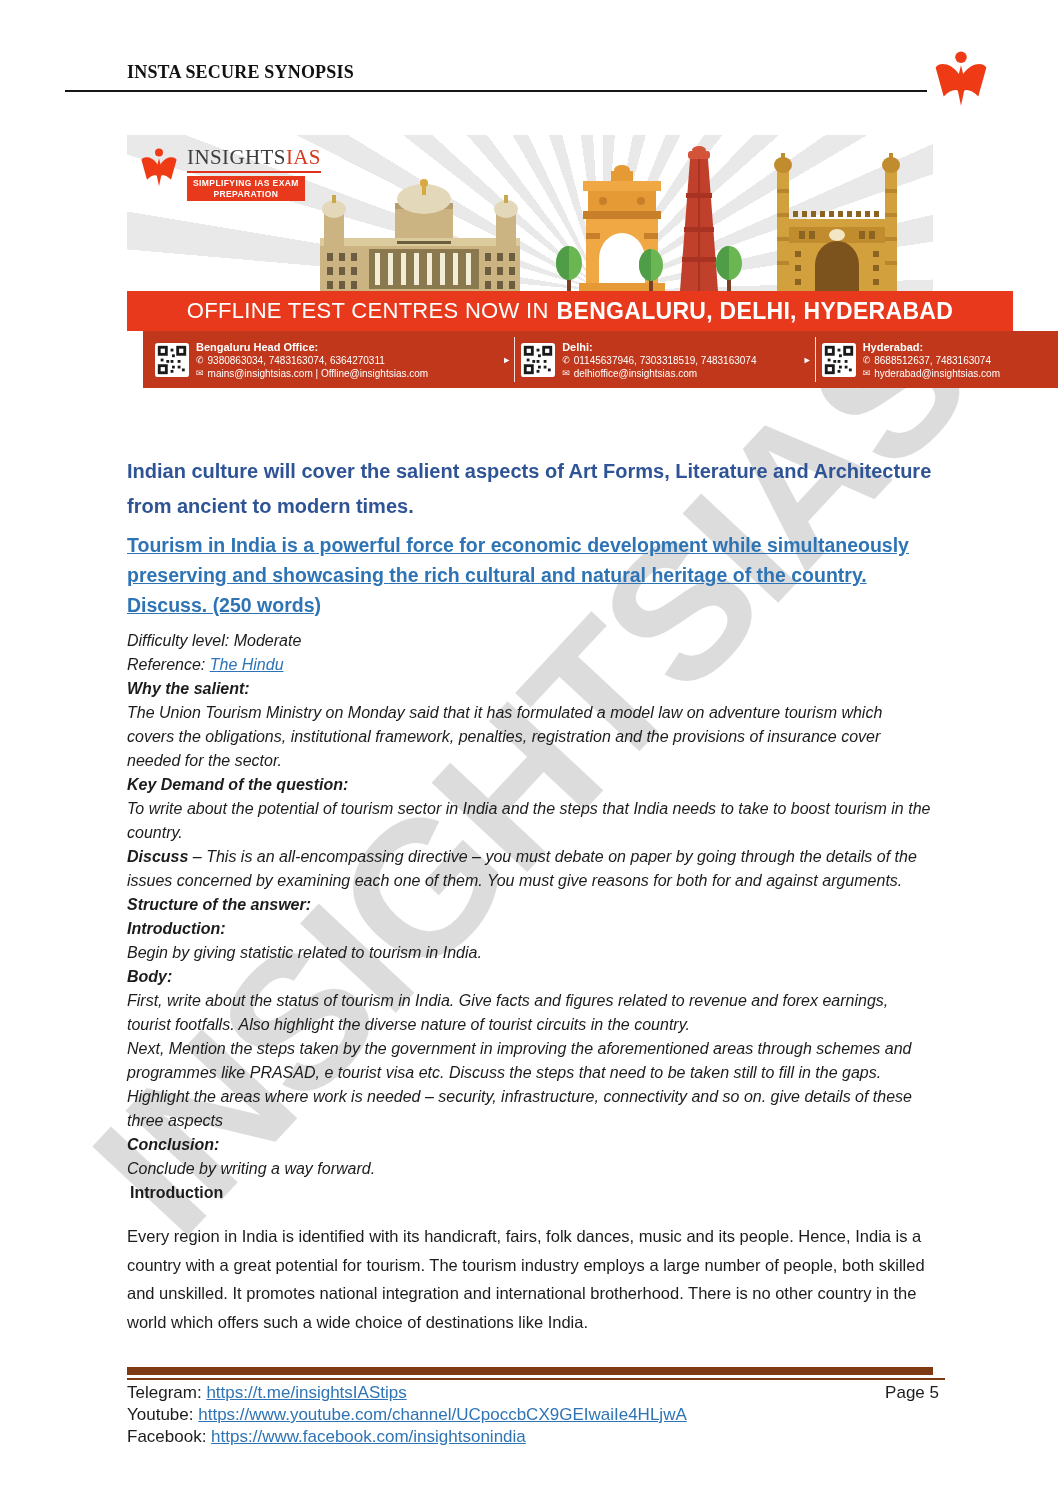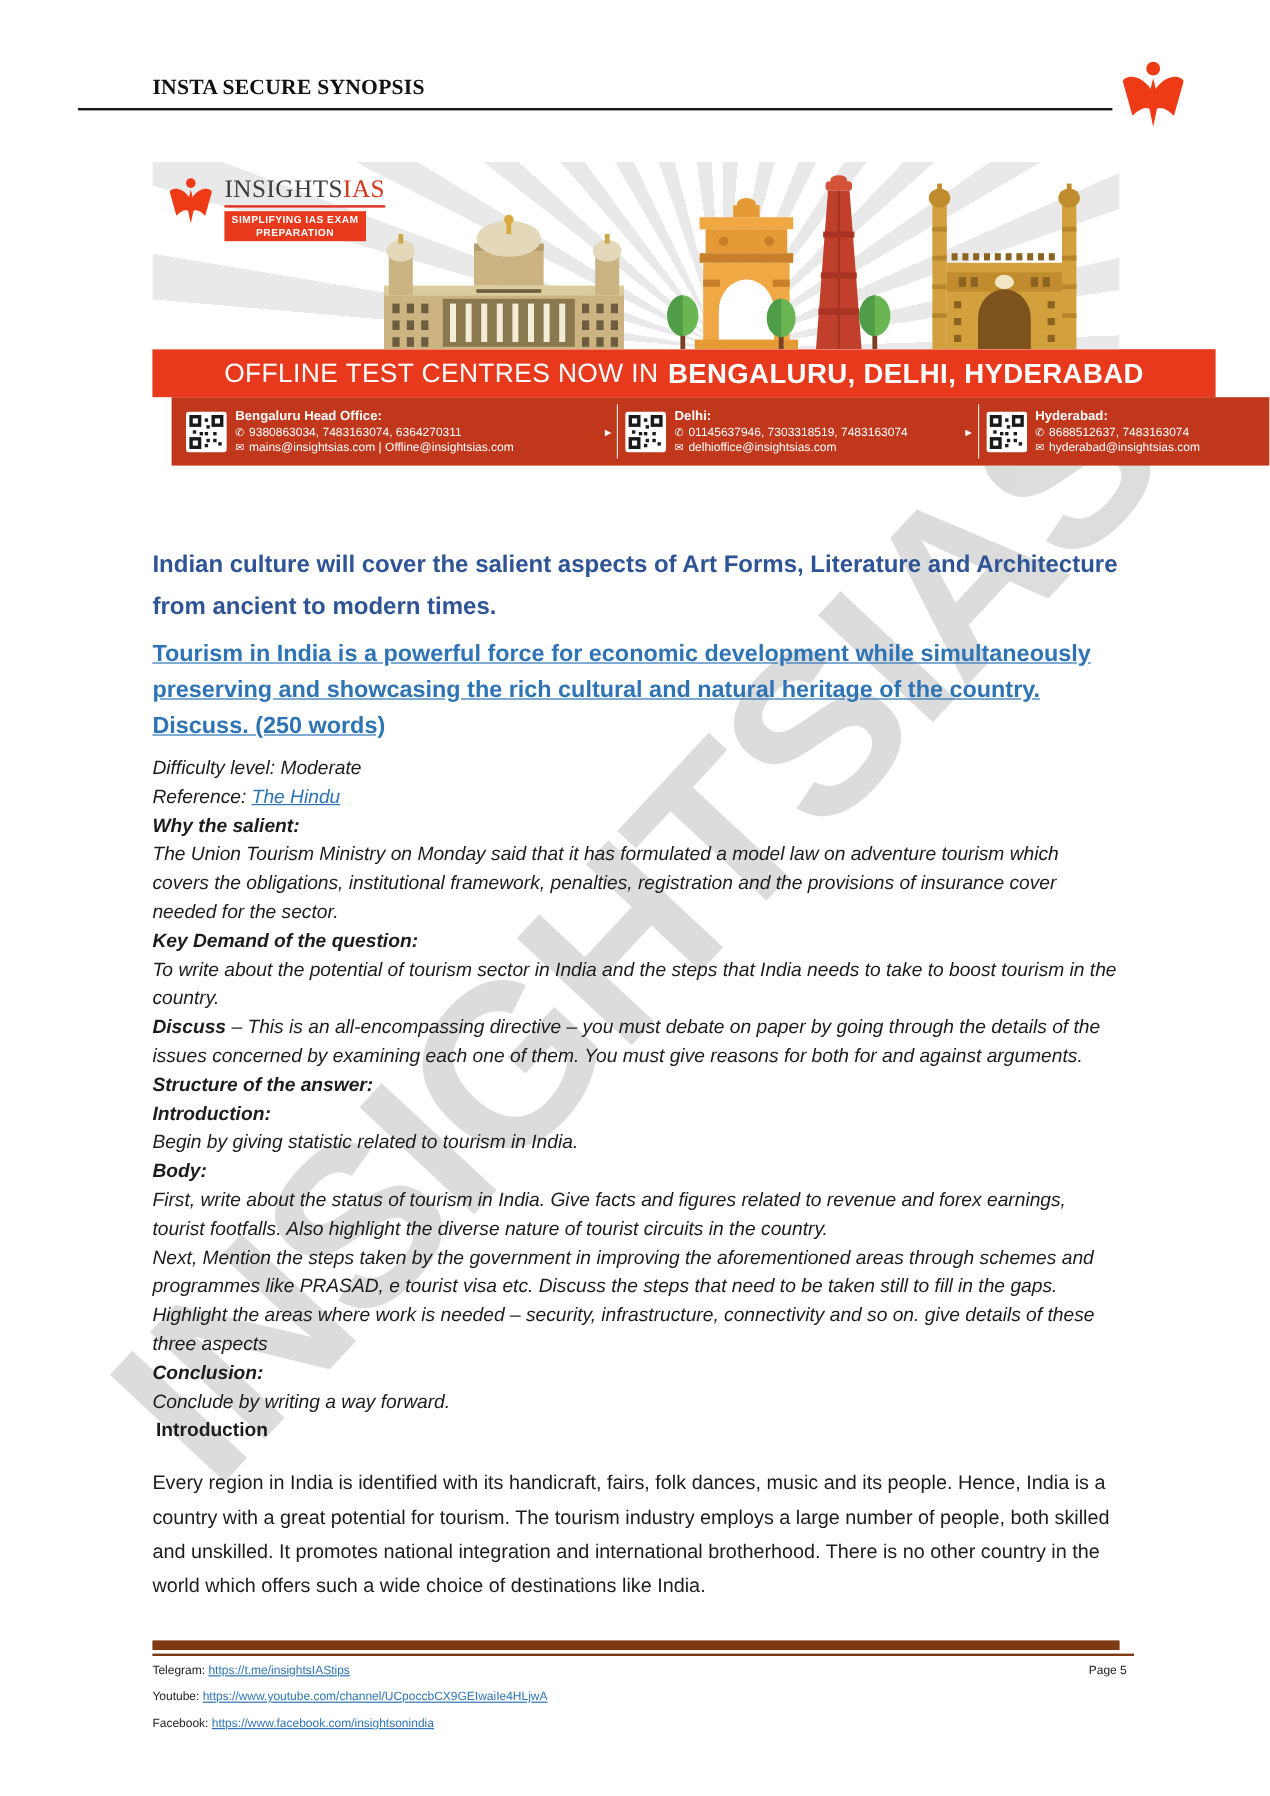--- a/index.html
+++ b/index.html
@@ -53,21 +53,21 @@
   .bodytext{font-size:16px;line-height:24px;color:#1c1c1c;}
   .bodytext p{margin:0;}
   .it{font-style:italic;}
   .bi{font-style:italic;font-weight:700;}
   .link{color:#2e74b5;text-decoration:underline;cursor:pointer;}
   .ans-head{font-weight:700;font-style:normal;padding-left:3px;}
   .ans-para{margin-top:17px !important;font-size:16.5px;line-height:28.5px;font-style:normal;}
   
   .fbar{position:absolute;left:127px;top:1367px;width:806px;height:8px;background:#7e3a12;z-index:2;}
   .fline{position:absolute;left:127px;top:1378px;width:818px;border-top:2px solid #7e3a12;z-index:2;}
-  .ftr{position:absolute;left:127px;top:1382px;width:812px;z-index:2;font-size:10px;line-height:22px;}
+  .ftr{position:absolute;left:127px;top:1382px;width:812px;z-index:2;font-size:17px;line-height:22px;}
   .ftr-row{display:flex;justify-content:space-between;}
   .pageno{color:#1c1c1c;}
 </style>
 </head>
 <body>
 
 <div class="page">
 
   <div class="watermark">INSIGHTSIAS</div>
 

